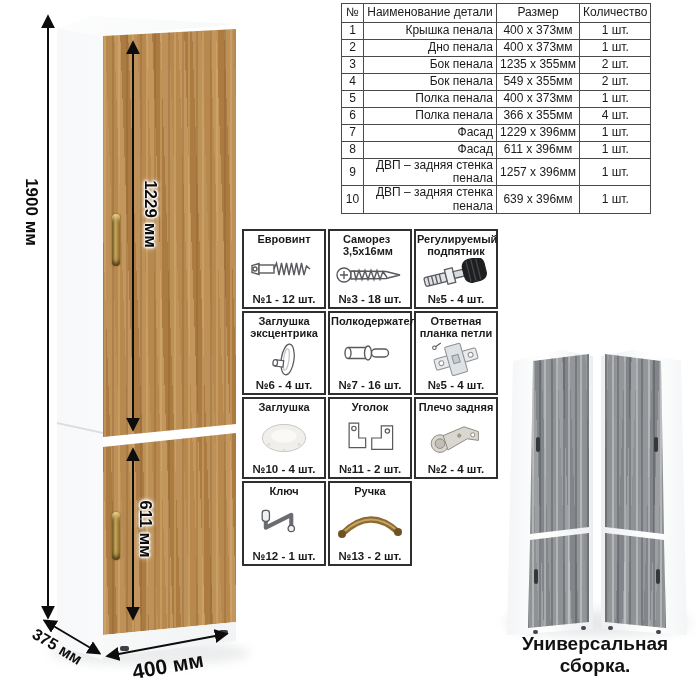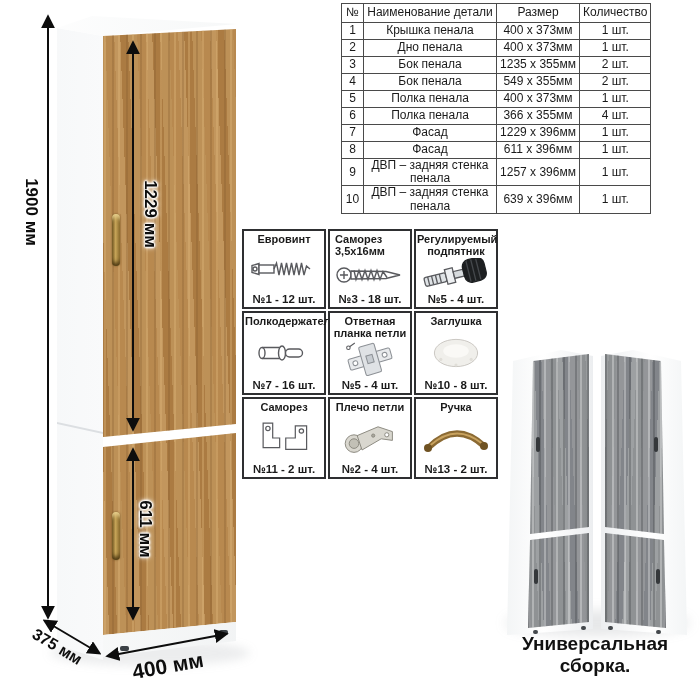--- a/index.html
+++ b/index.html
@@ -37,30 +37,30 @@
   .rot90{transform:rotate(90deg);}
   .halo{text-shadow:-1px 0 2px #fff,1px 0 2px #fff,0 -1px 2px #fff,0 1px 2px #fff,0 0 4px #fff,0 0 6px #fff;}
 
   
   .parts-table{position:absolute;left:341px;top:3px;border-collapse:collapse;background:#fff;}
   .parts-table th,.parts-table td{border:1px solid #4a4a4a;font-size:12px;font-weight:normal;
       text-align:center;padding:0 3px;line-height:1.1;}
   .parts-table thead tr{height:19px;}
   .parts-table tbody tr{height:17px;}
   .parts-table tbody tr:nth-child(9),.parts-table tbody tr:nth-child(10){height:27px;}
-  .parts-table td.name{text-align:center;}
+  .parts-table td.name{text-align:right;}
   .col-num{width:22px;}.col-name{width:133px;}.col-size{width:83px;}.col-qty{width:69px;}
 
   
   .hw-grid{position:absolute;left:242px;top:229px;display:grid;
            grid-template-columns:repeat(3,84px);grid-template-rows:80px 84px 82px 85px 82px;gap:2px;}
   .hw-cell{background:#fff;border:2px solid #2e2f31;display:flex;flex-direction:column;
            align-items:stretch;padding:2px 1px 1px;box-sizing:border-box;}
   .hw-title{font-size:11px;font-weight:bold;text-align:center;line-height:1.12;}
-  .hw-title.left{text-align:left;padding-left:4px;}
+  .hw-title.left{text-align:left;padding-left:12px;}
   .hw-icon{flex:1;display:flex;align-items:center;justify-content:center;overflow:hidden;}
   .hw-icon svg{max-width:76px;max-height:40px;}
   .hw-qty{font-size:11.5px;font-weight:bold;text-align:center;padding-bottom:1px;}
 
   
   .uni-shadow{position:absolute;left:505px;top:610px;width:185px;height:26px;border-radius:50%;
               background:rgba(120,128,134,.18);filter:blur(6px);}
   .uni-cab{position:absolute;top:347px;width:90px;height:288px;}
   .uni-cab.leftcab{left:503px;}
   .uni-cab.rightcab{left:601px;transform:scaleX(-1);}
@@ -231,20 +231,34 @@
         <rect x="26" y="12" width="8" height="15" fill="#eef0f2"></rect>
         <rect x="34" y="16" width="10" height="7" fill="#d7dbde"></rect>
         <rect x="44" y="8" width="22" height="23" rx="7" fill="#1d1f21" stroke="#1d1f21"></rect>
         <path d="M49 9 v21 M54 8.5 v22 M59 9 v21" stroke="#45484c"></path>
       </g>
     </svg>
         </div>
         <div class="hw-qty">№5 - 4 шт.</div>
       </div>
       <div class="hw-cell">
+        <div class="hw-title">Заглушка эксцентрика</div>
+        <div class="hw-icon">
+          <svg viewBox="0 0 72 44" width="72" height="44" stroke="#595a5e" fill="none" stroke-width="1.4">
+      <g transform="rotate(8 36 22)">
+        <ellipse cx="40" cy="22" rx="7" ry="17" fill="#fff"></ellipse>
+        <ellipse cx="38.5" cy="22" rx="3" ry="12" stroke="#c3c7cb"></ellipse>
+        <rect x="27" y="24" width="9" height="7" fill="#fff"></rect>
+        <ellipse cx="27" cy="27.5" rx="2.5" ry="3.5" fill="#fff"></ellipse>
+      </g>
+    </svg>
+        </div>
+        <div class="hw-qty">№6 - 4 шт.</div>
+      </div>
+      <div class="hw-cell">
         <div class="hw-title">Полкодержатель</div>
         <div class="hw-icon">
           <svg viewBox="0 0 72 26" width="72" height="26" stroke="#595a5e" fill="none" stroke-width="1.4">
       <ellipse cx="14" cy="13" rx="3" ry="5.5" fill="#fff"></ellipse>
       <path d="M14 7.5 h18 M14 18.5 h18"></path>
       <ellipse cx="34" cy="13" rx="3.5" ry="7" fill="#fff"></ellipse>
       <rect x="37.5" y="9" width="17" height="8" rx="4" fill="#fff"></rect>
     </svg>
         </div>
         <div class="hw-qty">№7 - 16 шт.</div>
@@ -270,46 +284,57 @@
         <div class="hw-title">Заглушка</div>
         <div class="hw-icon">
           <svg viewBox="0 0 72 50" width="72" height="50">
       <ellipse cx="36" cy="25" rx="27" ry="17" fill="#f0efeb" stroke="#c9c6c0" stroke-width="1.2"></ellipse>
       <ellipse cx="36" cy="22.5" rx="16" ry="8.5" fill="#faf9f6"></ellipse>
       <circle cx="17" cy="33" r="2" fill="#e0ded8"></circle>
       <circle cx="55" cy="33" r="2" fill="#e0ded8"></circle>
       <circle cx="36" cy="40" r="2" fill="#e0ded8"></circle>
     </svg>
         </div>
-        <div class="hw-qty">№10 - 8 шт.</div>
-      </div>
-      <div class="hw-cell">
-        <div class="hw-title">Саморез</div>
+        <div class="hw-qty">№10 - 4 шт.</div>
+      </div>
+      <div class="hw-cell">
+        <div class="hw-title">Уголок</div>
         <div class="hw-icon">
           <svg viewBox="0 0 72 46" width="72" height="46" stroke="#595a5e" fill="#fff" stroke-width="1.4">
       <path d="M12 6 h11 v17 h8 v11 h-19 Z"></path>
       <circle cx="17.5" cy="12" r="2.5"></circle>
       <path d="M62 9 h-13 v14 h-11 v13 h24 Z"></path>
       <circle cx="56" cy="15" r="2.5"></circle>
     </svg>
         </div>
         <div class="hw-qty">№11 - 2 шт.</div>
       </div>
       <div class="hw-cell">
-        <div class="hw-title">Плечо петли</div>
+        <div class="hw-title">Плечо задняя</div>
         <div class="hw-icon">
           <svg viewBox="0 0 72 50" width="72" height="50" stroke="#8a887e" fill="#d9d7cf" stroke-width="1.2">
       <circle cx="16" cy="32" r="11"></circle>
       <circle cx="16" cy="32" r="6" fill="#c2c0b6"></circle>
       <path d="M20 22 L46 11 L64 17 L64 28 L50 26 L26 40 Z"></path>
       <circle cx="57" cy="21" r="2.6" fill="#fff"></circle>
       <circle cx="40" cy="22" r="2" fill="#aaa89e"></circle>
     </svg>
         </div>
         <div class="hw-qty">№2 - 4 шт.</div>
+      </div>
+      <div class="hw-cell">
+        <div class="hw-title">Ключ</div>
+        <div class="hw-icon">
+          <svg viewBox="0 0 72 44" width="72" height="44" fill="none">
+      <path d="M16 12 v14 l28 -14 v14" stroke="#6a6c70" stroke-width="4.5" stroke-linecap="round" stroke-linejoin="round"></path>
+      <rect x="12" y="7" width="8" height="12" rx="3" fill="#eef0f2" stroke="#595a5e" stroke-width="1.4"></rect>
+      <circle cx="44" cy="27" r="3.5" fill="#eef0f2" stroke="#595a5e" stroke-width="1.4"></circle>
+    </svg>
+        </div>
+        <div class="hw-qty">№12 - 1 шт.</div>
       </div>
       <div class="hw-cell">
         <div class="hw-title">Ручка</div>
         <div class="hw-icon">
           <svg viewBox="0 0 72 40" width="72" height="40" fill="none">
       <path d="M8 30 Q36 2 64 28" stroke="#8b6a33" stroke-width="6" stroke-linecap="round"></path>
       <path d="M10 27.5 Q36 4.5 62 25.5" stroke="#c9a35f" stroke-width="1.8"></path>
       <circle cx="8" cy="30" r="4" fill="#6f5222"></circle>
       <circle cx="64" cy="28" r="4" fill="#6f5222"></circle>
     </svg>

